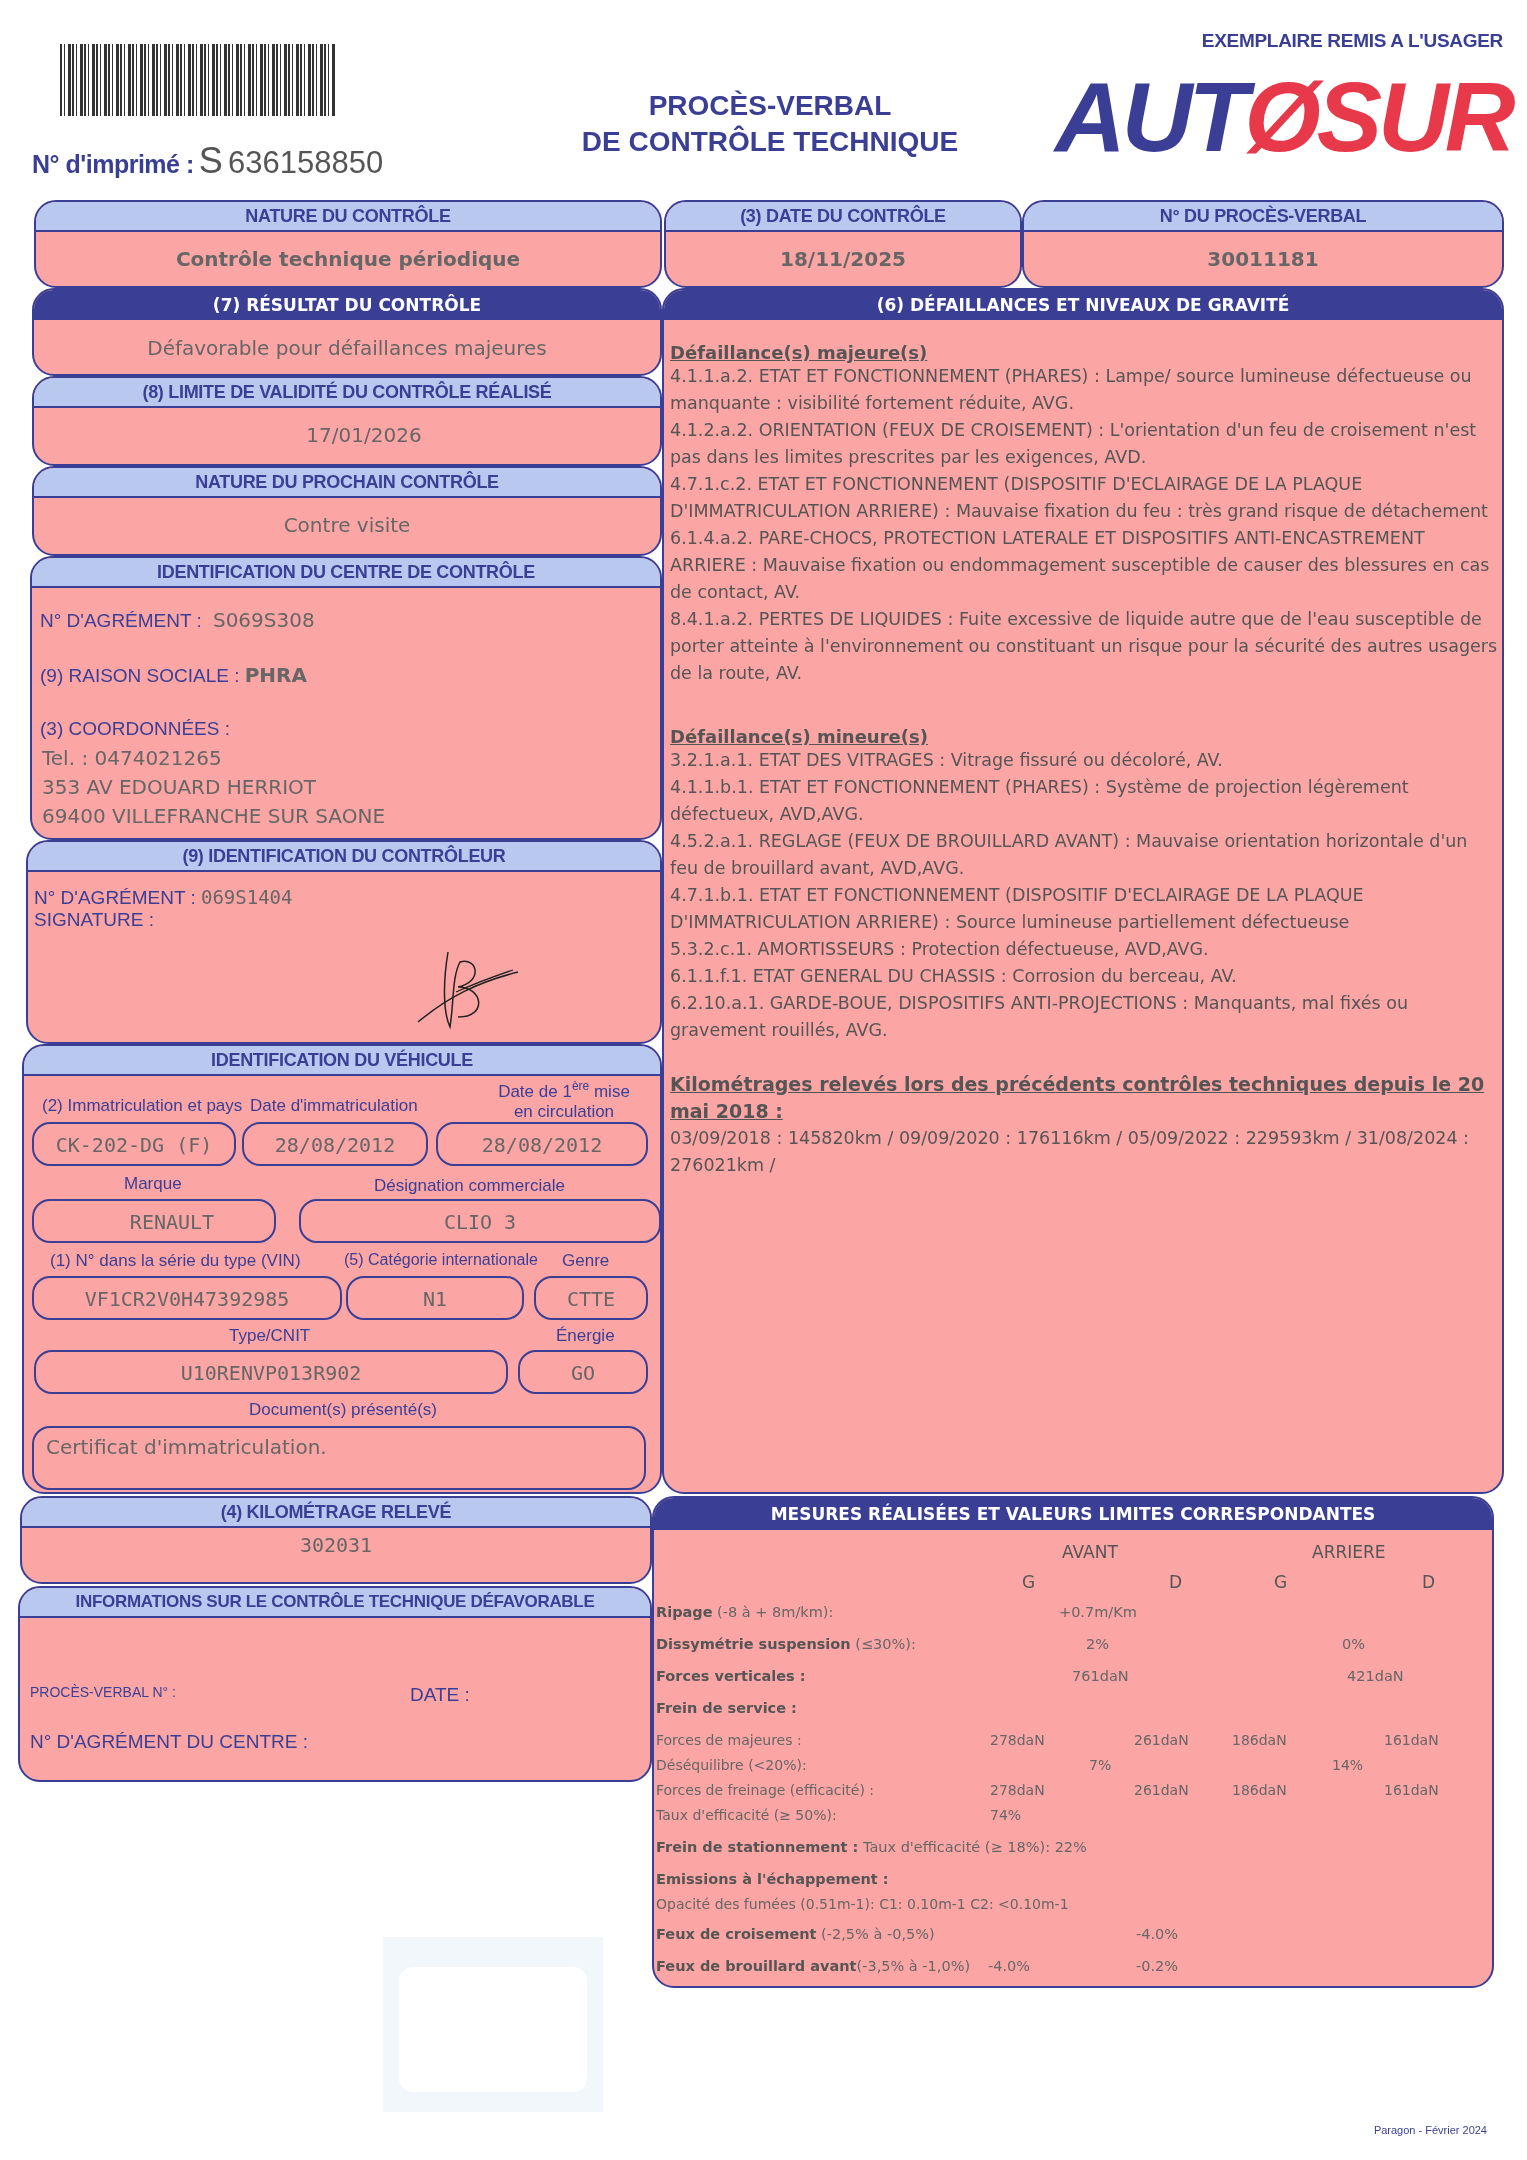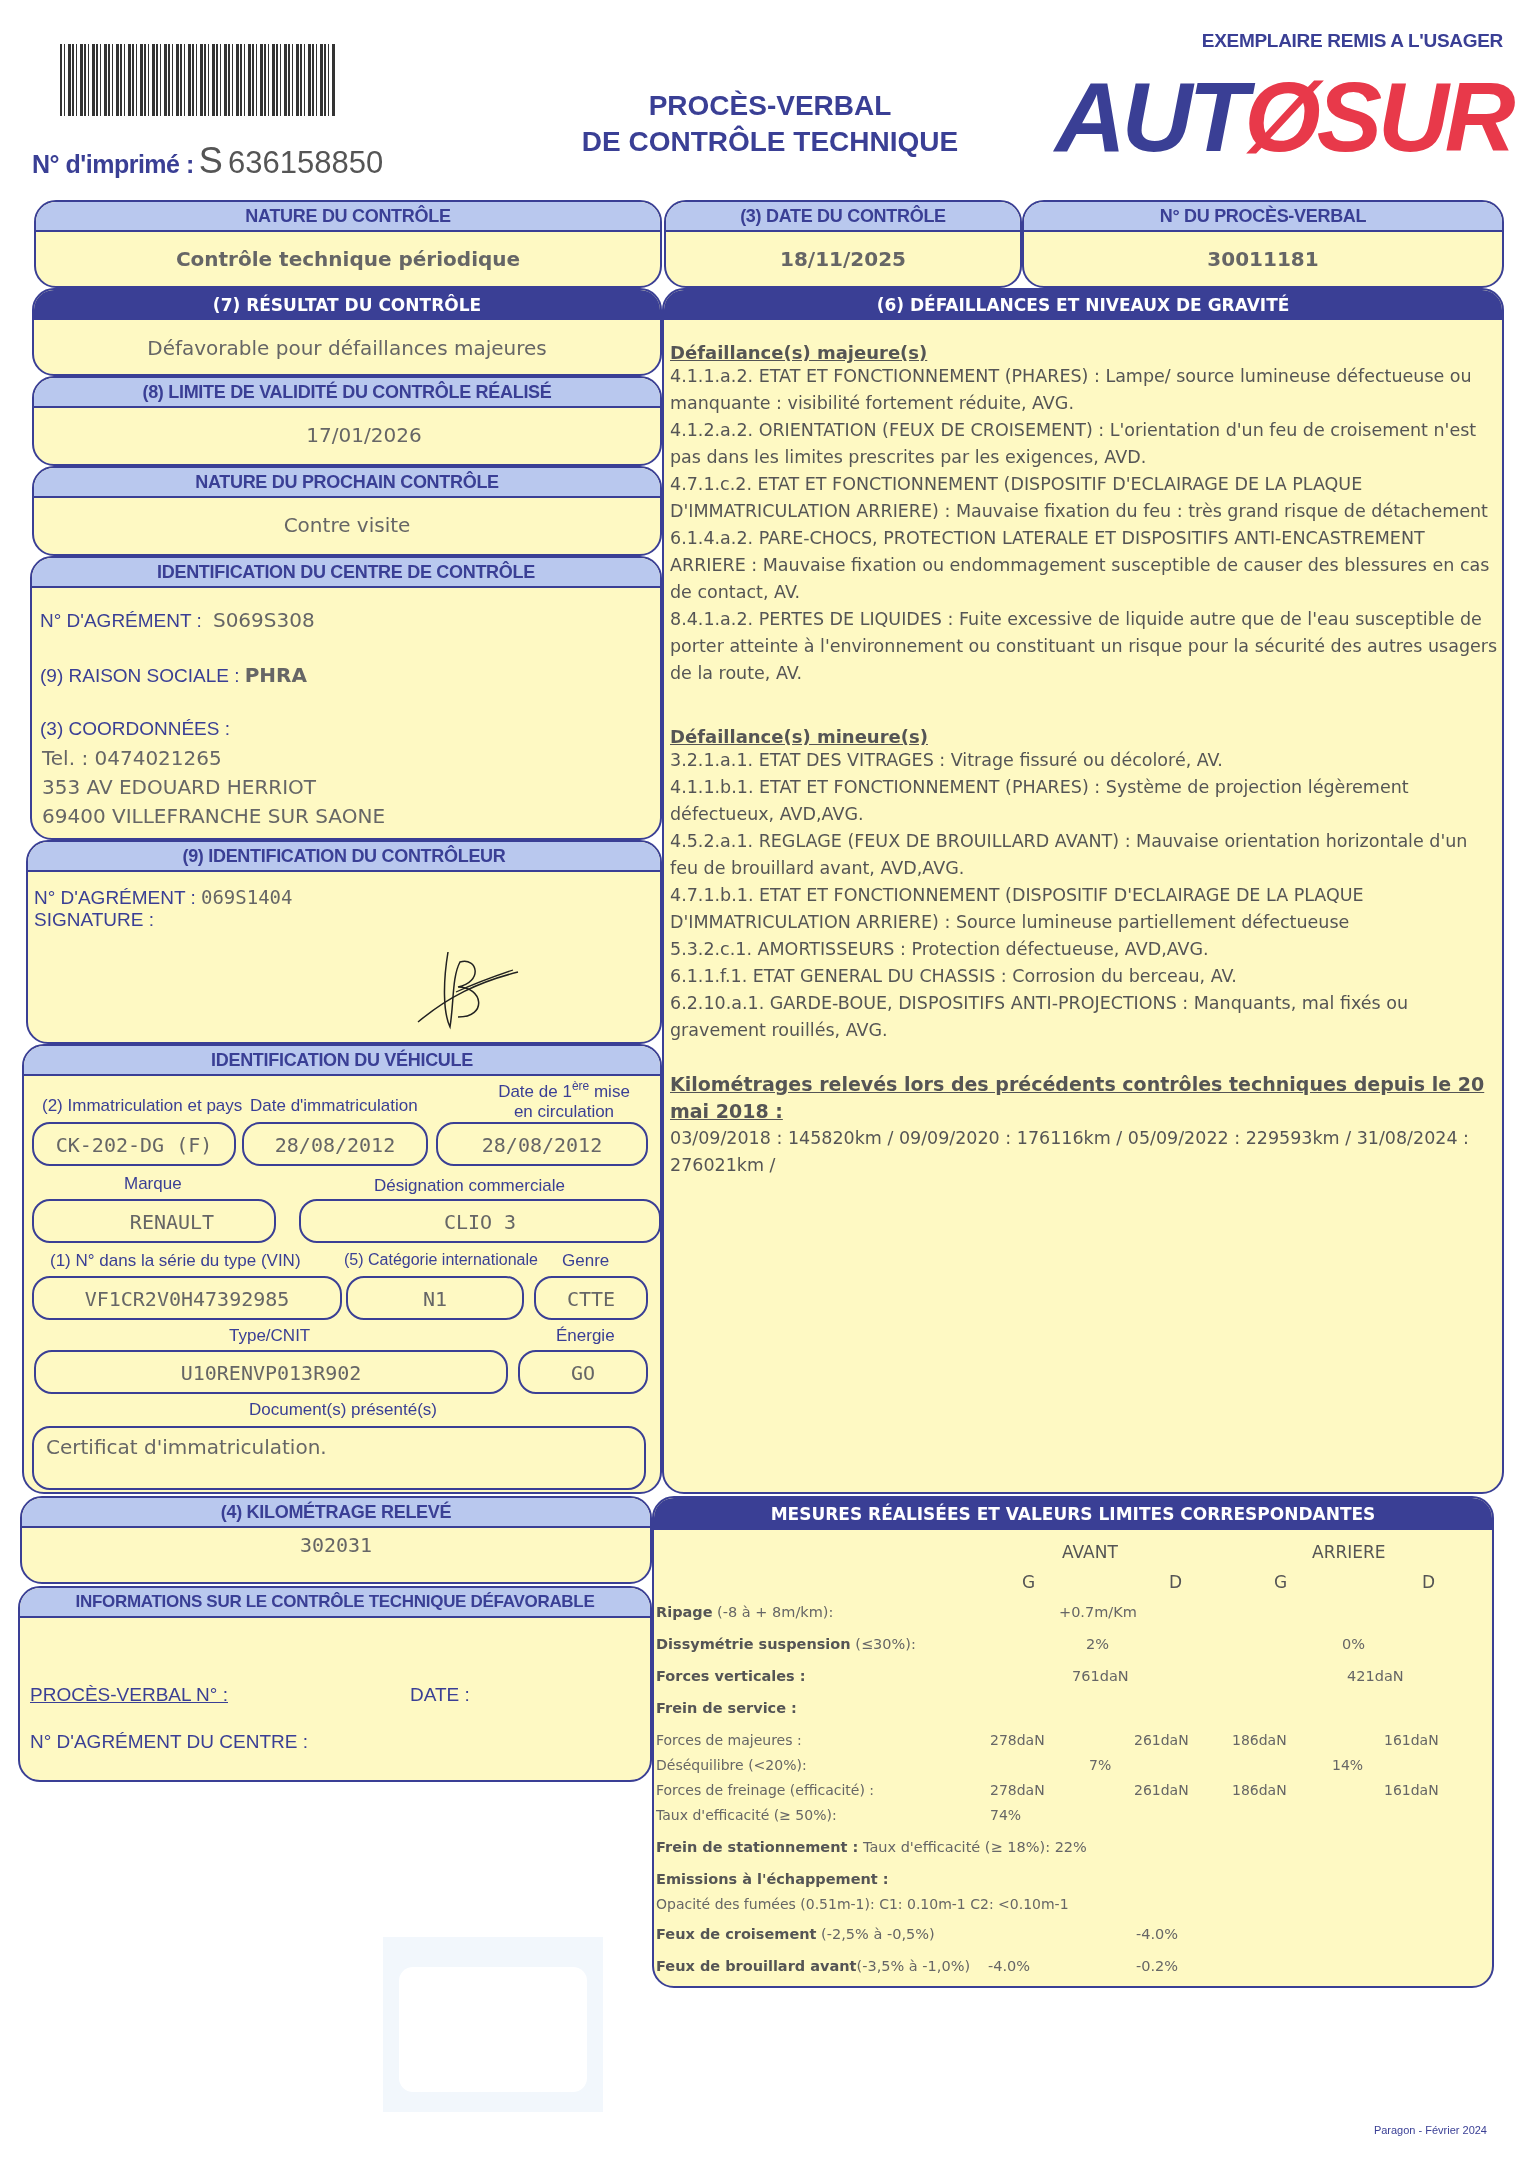--- a/index.html
+++ b/index.html
@@ -1,21 +1,21 @@
 <!DOCTYPE html>
 <html><head>
 <meta charset="utf-8">
 <style>
   * { box-sizing: border-box; margin: 0; padding: 0; }
   body { width: 1527px; height: 2160px; background: #fff; position: relative; overflow: hidden; font-family: "DejaVu Sans", sans-serif; color: #555; }
   .abs { position: absolute; }
   .lbl { font-family: "Liberation Sans", sans-serif; color: #3a3f95; }
   .hdr-light { background: #b9c8ee; color: #3a3f95; font-family: "Liberation Sans", sans-serif; font-weight: bold; font-size: 18px; text-align: center; letter-spacing: -0.3px; border-bottom: 2px solid #3a3f95; }
   .hdr-dark { background: #3a3f95; color: #fff; font-family: "DejaVu Sans", sans-serif; font-weight: bold; font-size: 17px; text-align: center; }
-  .box { position: absolute; border: 2.5px solid #3a3f95; border-radius: 22px; overflow: hidden; background: #fef9c3; }
+  .box { position: absolute; border: 2.5px solid #3a3f95; border-radius: 22px; overflow: hidden; background: #fca5a5; }
   .val { color: #666; font-family: "DejaVu Sans", sans-serif; font-size: 20px; text-align: center; }
   .field { position: absolute; border: 2px solid #3a3f95; border-radius: 18px; text-align: center; color: #666; font-size: 20px; font-family: "DejaVu Sans Mono", monospace; }
   .flabel { position: absolute; font-family: "Liberation Sans", sans-serif; color: #3a3f95; font-size: 17px; text-align: center; white-space: nowrap; }
   .def-title { font-weight: bold; text-decoration: underline; color: #555; font-size: 18px; }
   .def-line { font-size: 17.5px; line-height: 27px; color: #555; }
   .m-row { position: absolute; left: 0; width: 100%; font-size: 14.5px; color: #666; white-space: nowrap; }
   .m-row b { color: #555; }
   .m-cell { position: absolute; }
 </style>
 </head>
@@ -132,21 +132,21 @@
   <div class="field" style="left:8px; top:380px; width:614px; height:64px; line-height:38px; text-align:left; padding-left:12px; font-family:'DejaVu Sans',sans-serif;">Certificat d'immatriculation.</div>
 </div>
 
 <div class="box" style="left:20px; top:1496px; width:632px; height:88px;">
   <div class="hdr-light" style="height:30px; line-height:28px;">(4) KILOMÉTRAGE RELEVÉ</div>
   <div class="val" style="line-height:34px; font-family:'DejaVu Sans Mono',monospace;">302031</div>
 </div>
 
 <div class="box" style="left:18px; top:1586px; width:634px; height:196px;">
   <div class="hdr-light" style="height:30px; line-height:28px; font-size:17px;">INFORMATIONS SUR LE CONTRÔLE TECHNIQUE DÉFAVORABLE</div>
-  <div class="abs lbl" style="left:10px; top:96px; font-size:19px;text-decoration:underline;">PROCÈS-VERBAL N° :</div>
+  <div class="abs lbl" style="left:10px; top:96px; font-size:14px;">PROCÈS-VERBAL N° :</div>
   <div class="abs lbl" style="left:390px; top:96px; font-size:19px;">DATE :</div>
   <div class="abs lbl" style="left:10px; top:143px; font-size:19px;">N° D'AGRÉMENT DU CENTRE :</div>
 </div>
 
 <div class="abs" style="left:383px; top:1937px; width:220px; height:175px; background:#f2f7fc;">
   <div class="abs" style="left:16px; top:30px; width:188px; height:125px; background:#fff; border-radius:14px;"></div>
 </div>
 
 <div class="box" style="left:662px; top:288px; width:842px; height:1206px;">
   <div class="hdr-dark" style="height:30px; line-height:30px;">(6) DÉFAILLANCES ET NIVEAUX DE GRAVITÉ</div>

